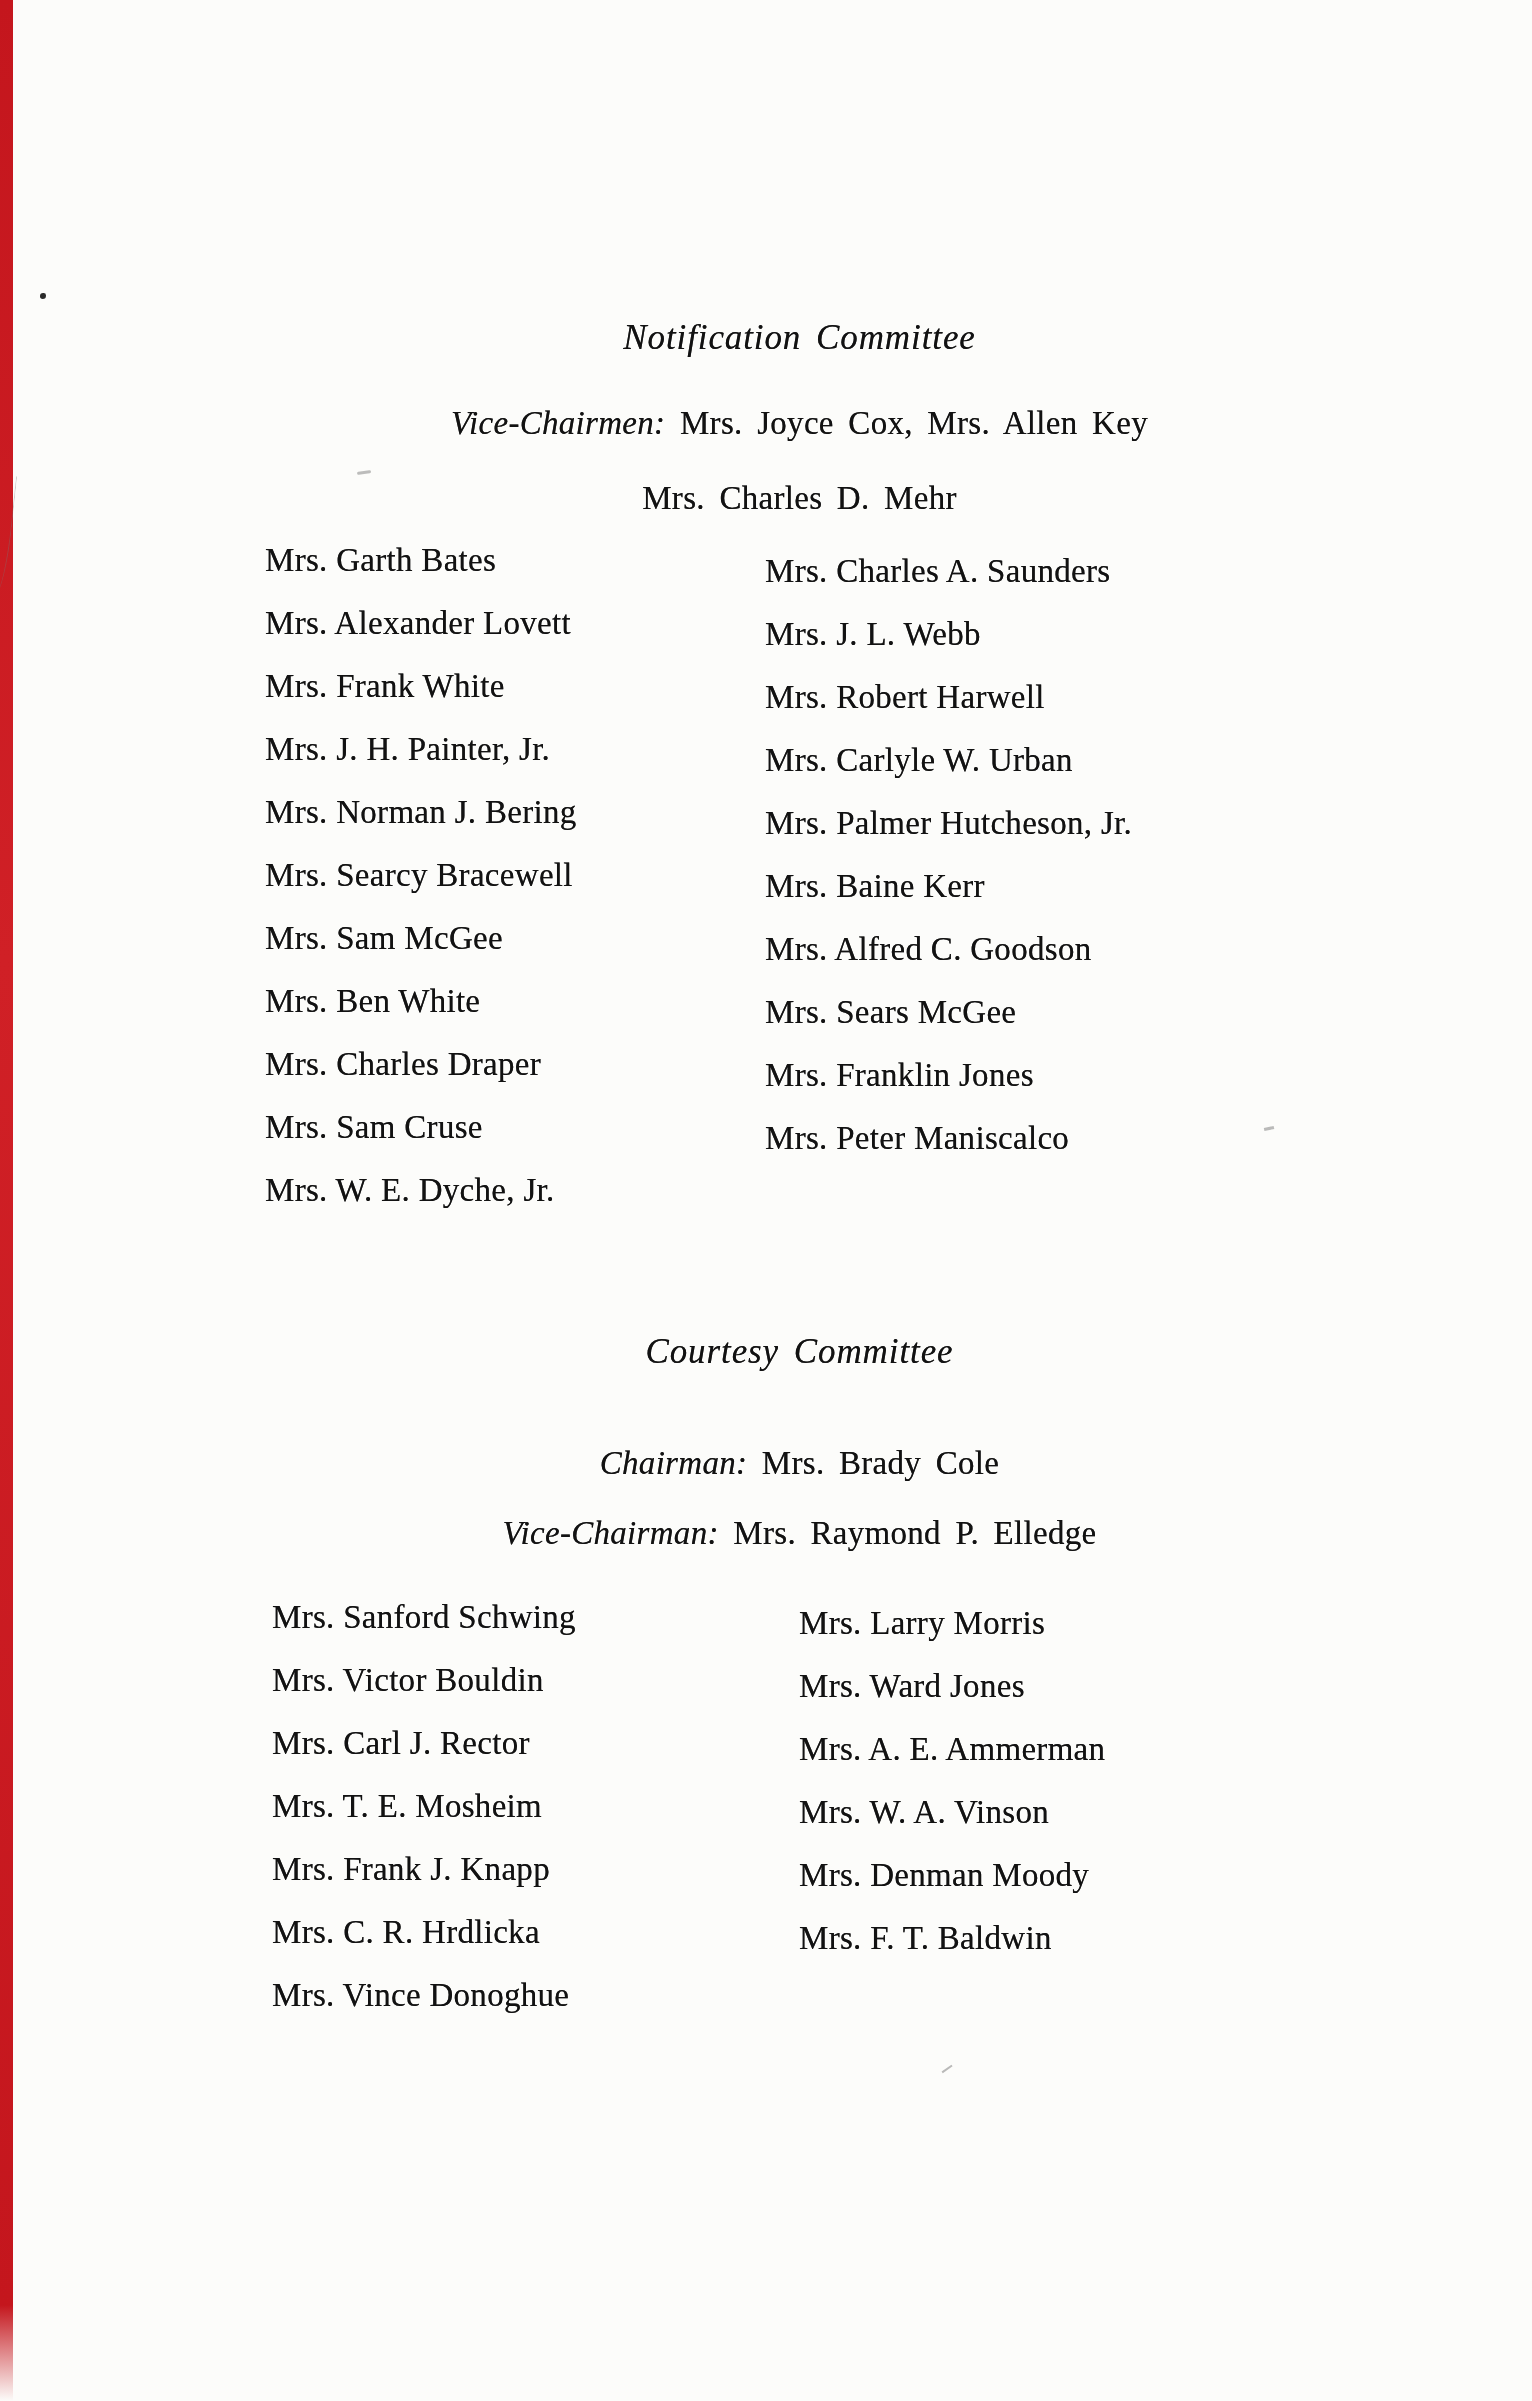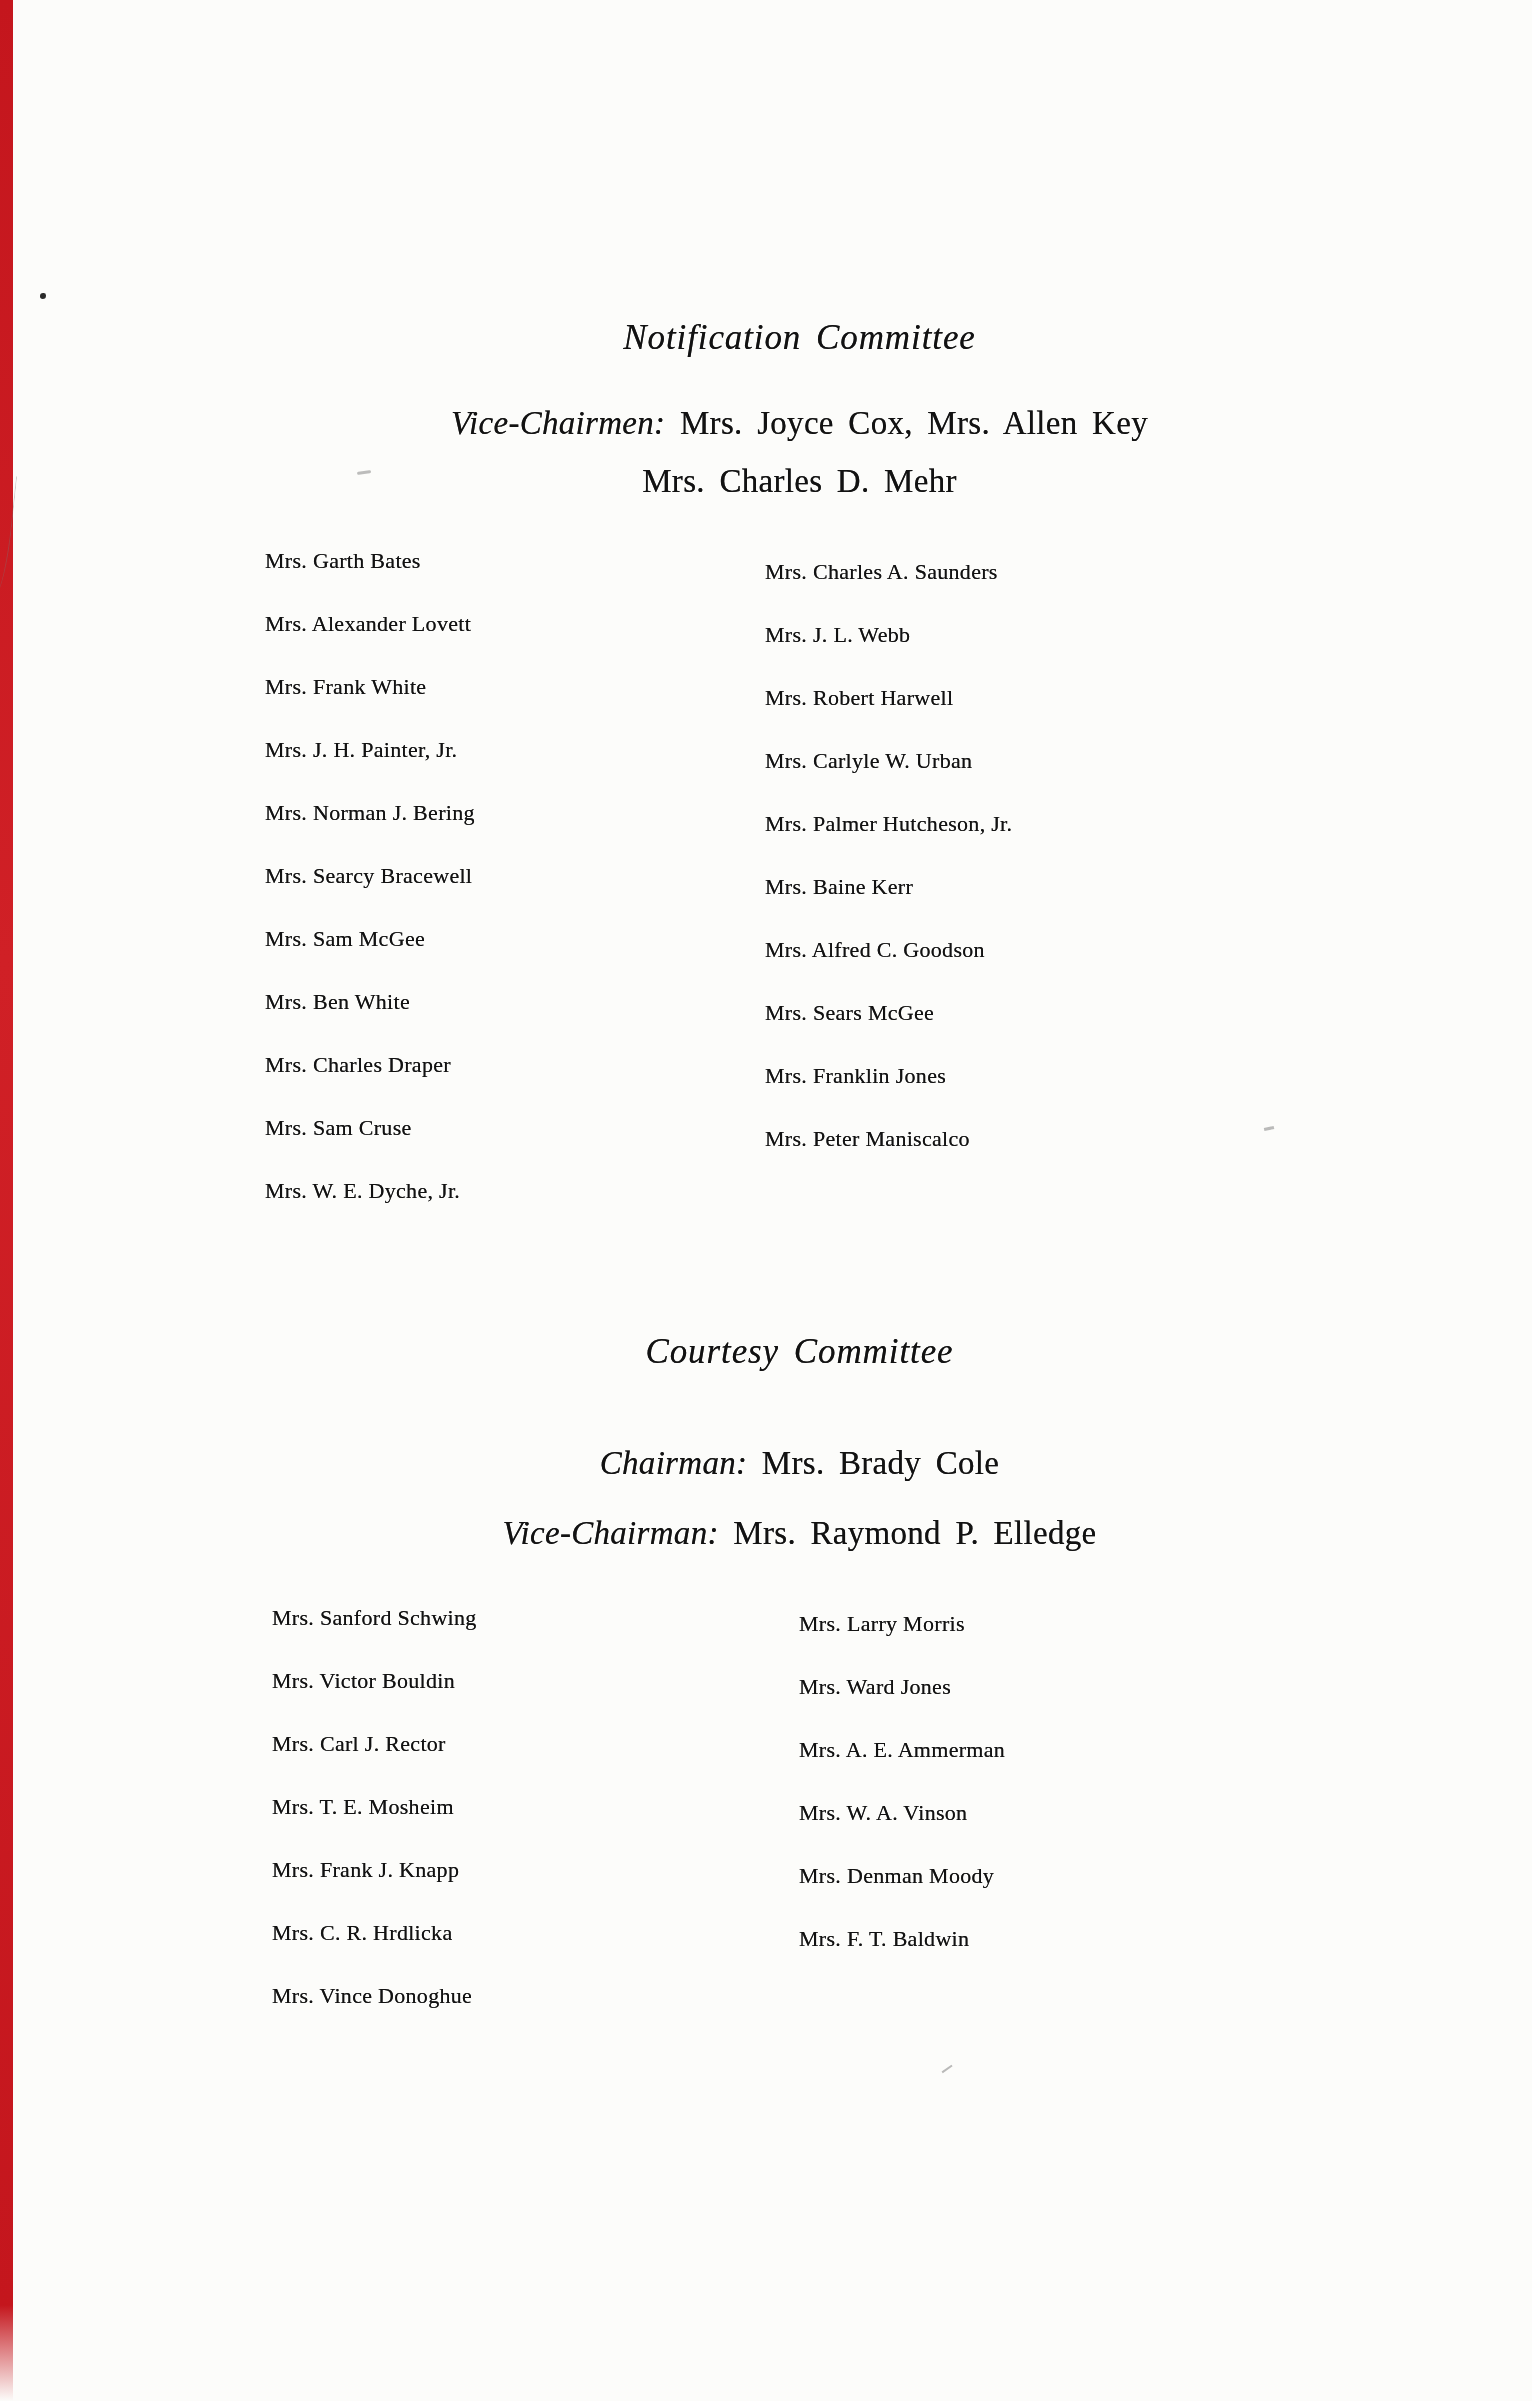--- a/index.html
+++ b/index.html
@@ -46,21 +46,21 @@
     text-shadow: 0 0 0.6px rgba(10,10,10,0.75);
   }
   .heading-line .role {
     font-style: italic;
   }
   .name-list {
     position: absolute;
     margin: 0;
     padding: 0;
     list-style: none;
-    font-size: 22px;
+    font-size: 33px;
     line-height: 63px;
     letter-spacing: 0.3px;
     white-space: nowrap;
     text-shadow: 0 0 0.6px rgba(10,10,10,0.75);
   }
   
   .artifact { position: absolute; pointer-events: none; }
   .dot-artifact {
     left: 40px; top: 293px;
     width: 6px; height: 6px;
@@ -105,21 +105,21 @@
 <div class="artifact tick-artifact"></div>
 <div class="artifact slash-artifact"></div>
 
 <div class="center-band committee-title" style="top:304px;margin-top:14px;">Notification Committee</div>
 
 <div class="center-band heading-line" style="top:405px;">
   <span class="role">Vice-Chairmen:</span>
   <span>Mrs. Joyce Cox, Mrs. Allen Key</span>
 </div>
 
-<div class="center-band heading-line" style="top:463px;">Mrs. Charles D. Mehr</div>
+<div class="center-band heading-line" style="top:480px;">Mrs. Charles D. Mehr</div>
 
 <ul class="name-list" style="left:265px; top:529px;">
     <li>Mrs. Garth Bates</li>
     <li>Mrs. Alexander Lovett</li>
     <li>Mrs. Frank White</li>
     <li>Mrs. J. H. Painter, Jr.</li>
     <li>Mrs. Norman J. Bering</li>
     <li>Mrs. Searcy Bracewell</li>
     <li>Mrs. Sam McGee</li>
     <li>Mrs. Ben White</li>

